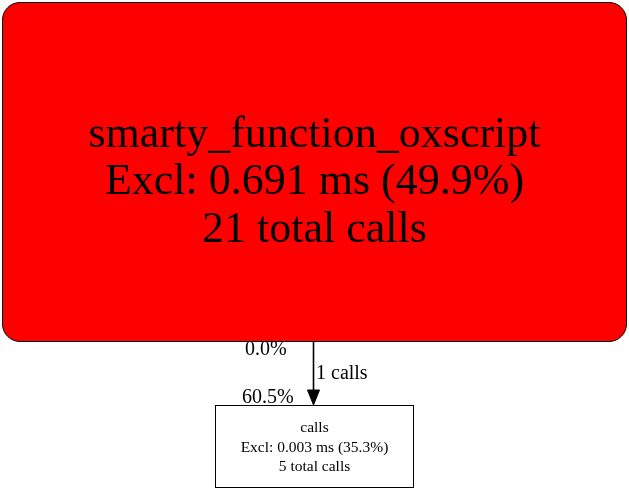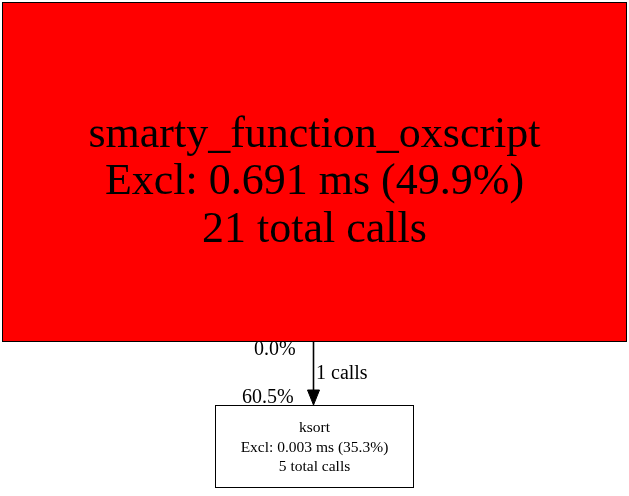--- a/index.html
+++ b/index.html
@@ -34,20 +34,21 @@
   }
 
   #node-root {
     left: 2px;
     top: 2px;
     width: 625px;
     height: 340px;
     background: #ff0000;
     font-size: 44px;
     padding-top: 16px;
+    border-radius: 18px;
   }
   #node-root .node-line { display: block; }
 
   #node-child {
     left: 215px;
     top: 405px;
     width: 199px;
     height: 83px;
     background: #ffffff;
     font-size: 15.5px;
@@ -65,21 +66,21 @@
     pointer-events: none;
   }
 
   .edge-label {
     position: absolute;
     font-size: 20px;
     color: #000000;
     line-height: 1;
     white-space: nowrap;
   }
-  #edge-label-tail   { left: 254px; top: 338px; }
+  #edge-label-tail   { left: 245px; top: 338px; }
   #edge-label-calls  { left: 316px; top: 362px; }
   #edge-label-head   { left: 242px; top: 386px; }
 </style>
 </head>
 <body>
 
 <div id="canvas">
 
   <div class="node" id="node-root">
     <span class="node-line">smarty_function_oxscript</span>
@@ -90,18 +91,18 @@
   <svg id="edge-root-to-child" viewBox="0 0 629 496" width="629" height="496" xmlns="http://www.w3.org/2000/svg">
     <line x1="313.5" y1="341" x2="313.5" y2="394" stroke="#000000" stroke-width="1.6"></line>
     <polygon points="307.5,390 319.5,390 313.5,405" fill="#000000" stroke="#000000" stroke-width="1"></polygon>
   </svg>
 
   <span class="edge-label" id="edge-label-tail">0.0%</span>
   <span class="edge-label" id="edge-label-calls">1 calls</span>
   <span class="edge-label" id="edge-label-head">60.5%</span>
 
   <div class="node" id="node-child">
-    <span class="node-line">ksort</span>
+    <span class="node-line">calls</span>
     <span class="node-line">Excl: 0.003 ms (35.3%)</span>
     <span class="node-line">5 total calls</span>
   </div>
 
 </div>
 
 </body></html>

